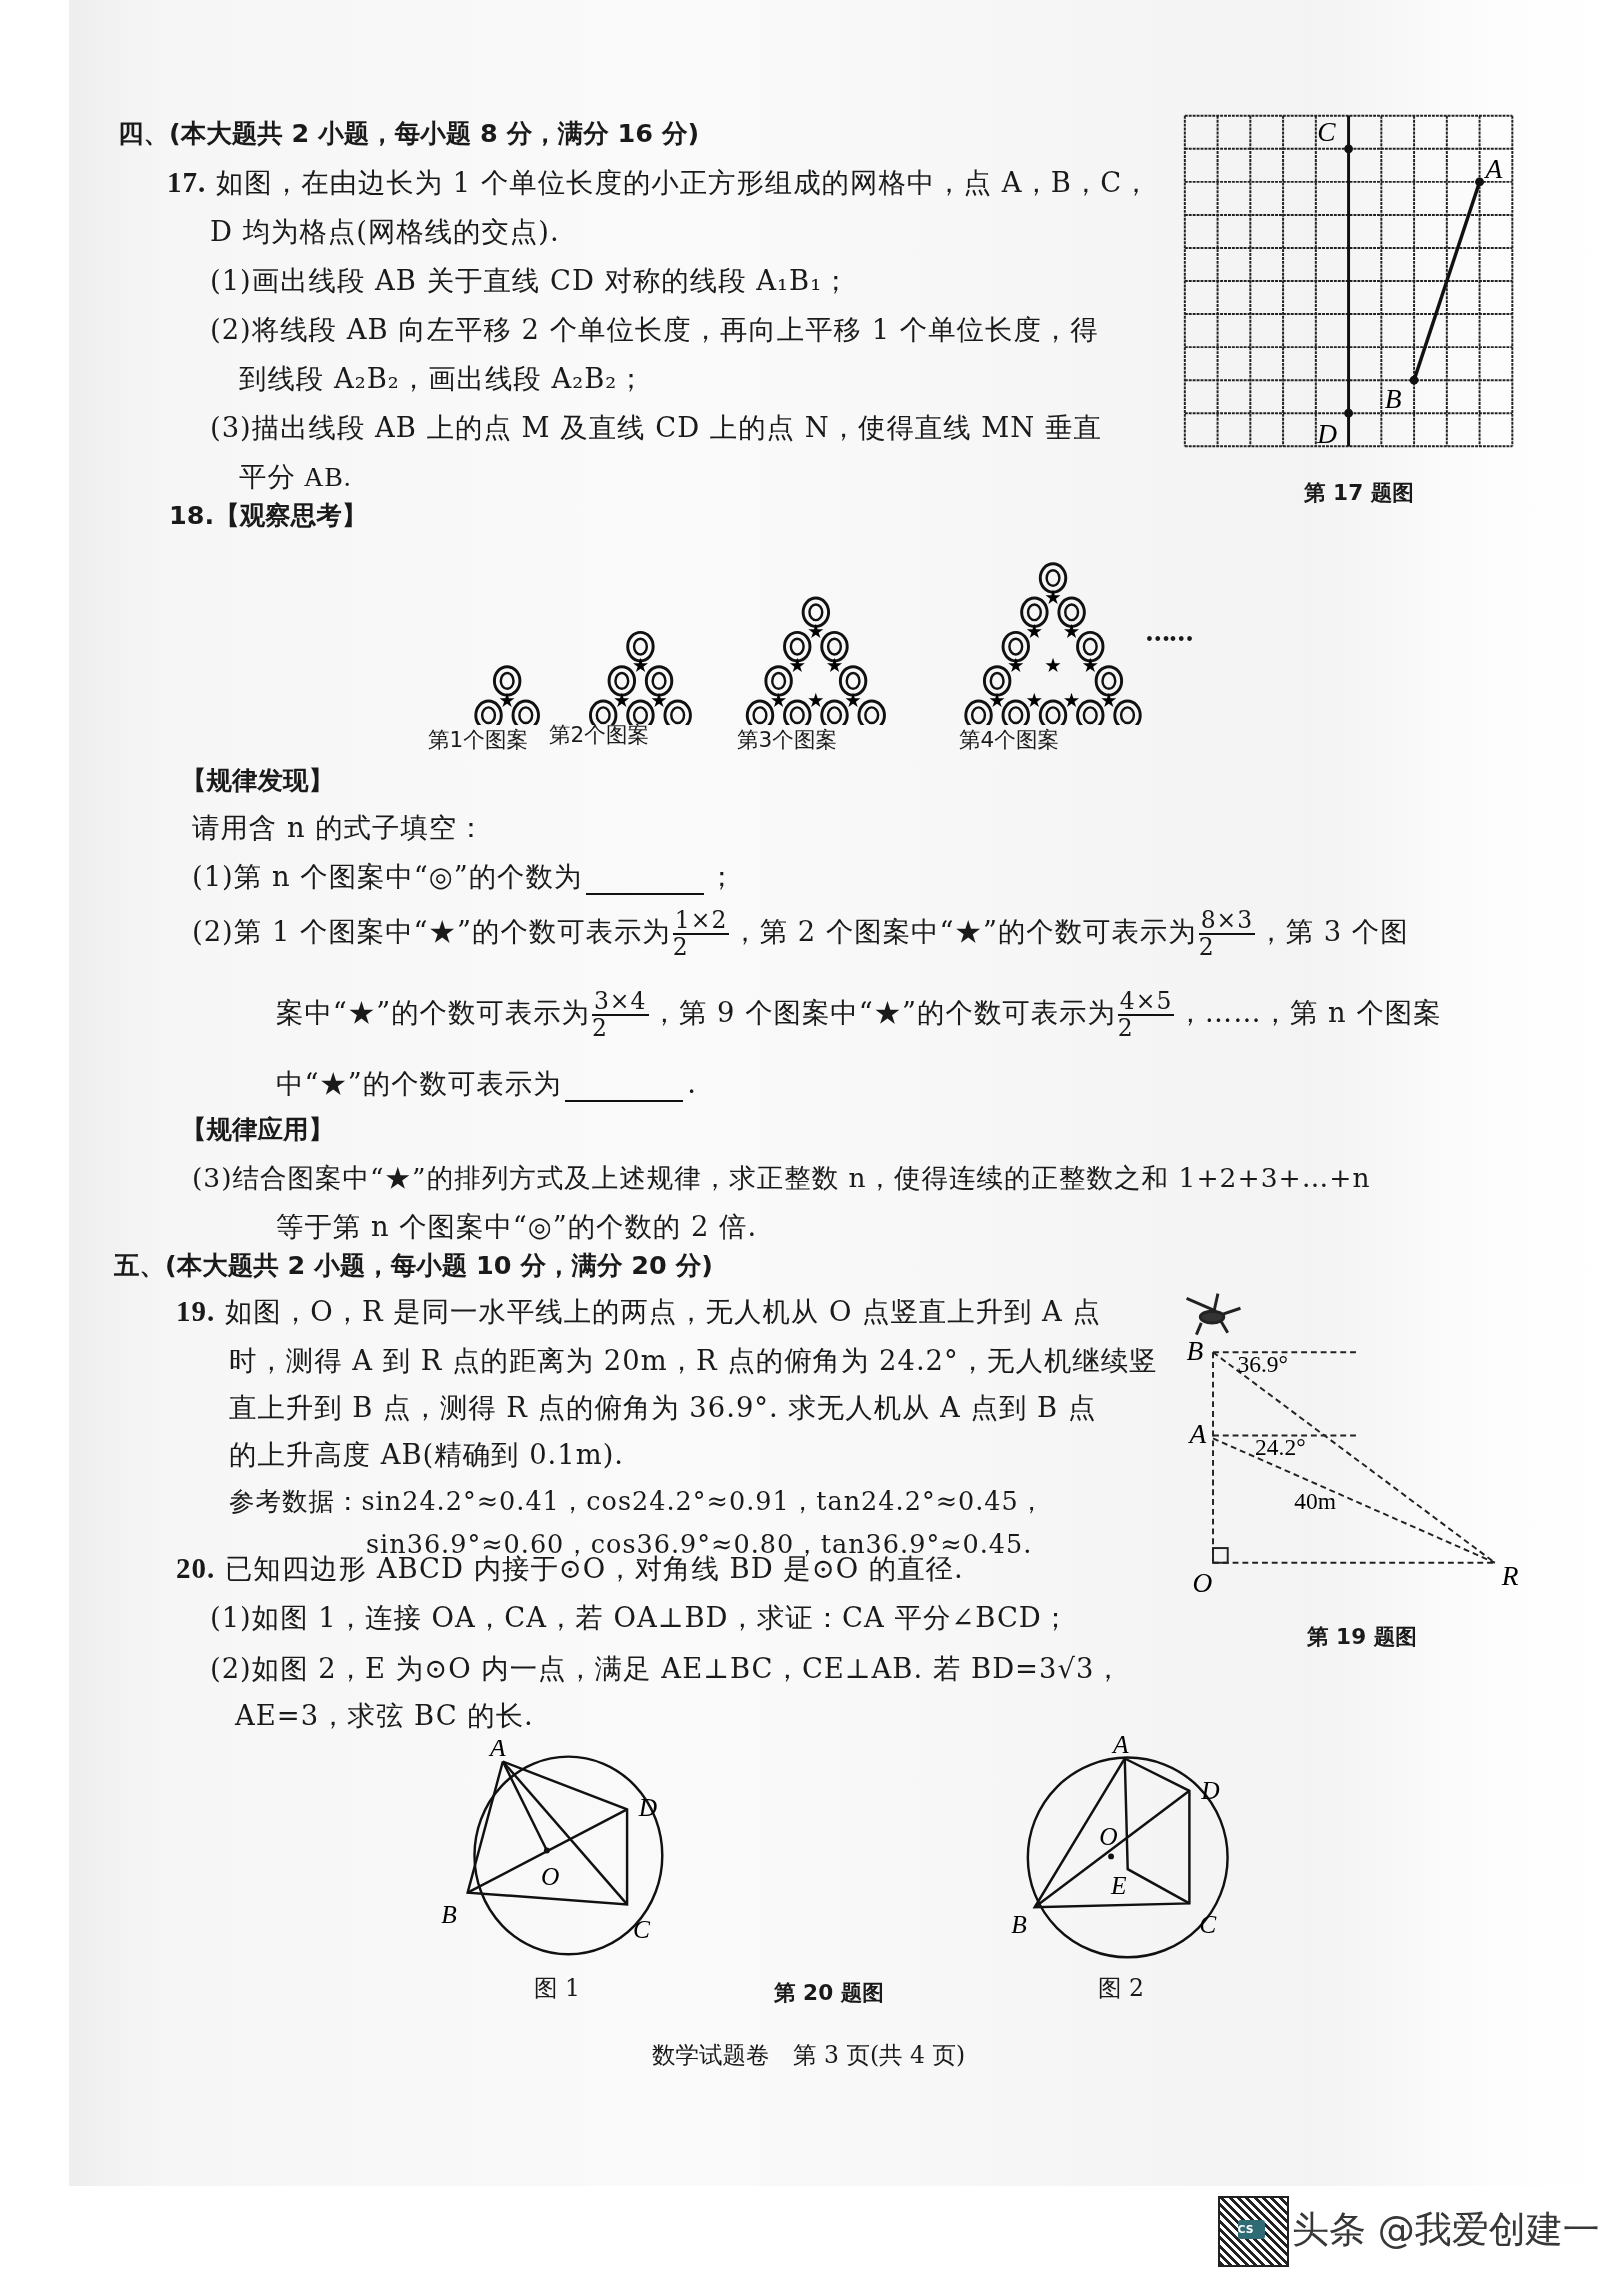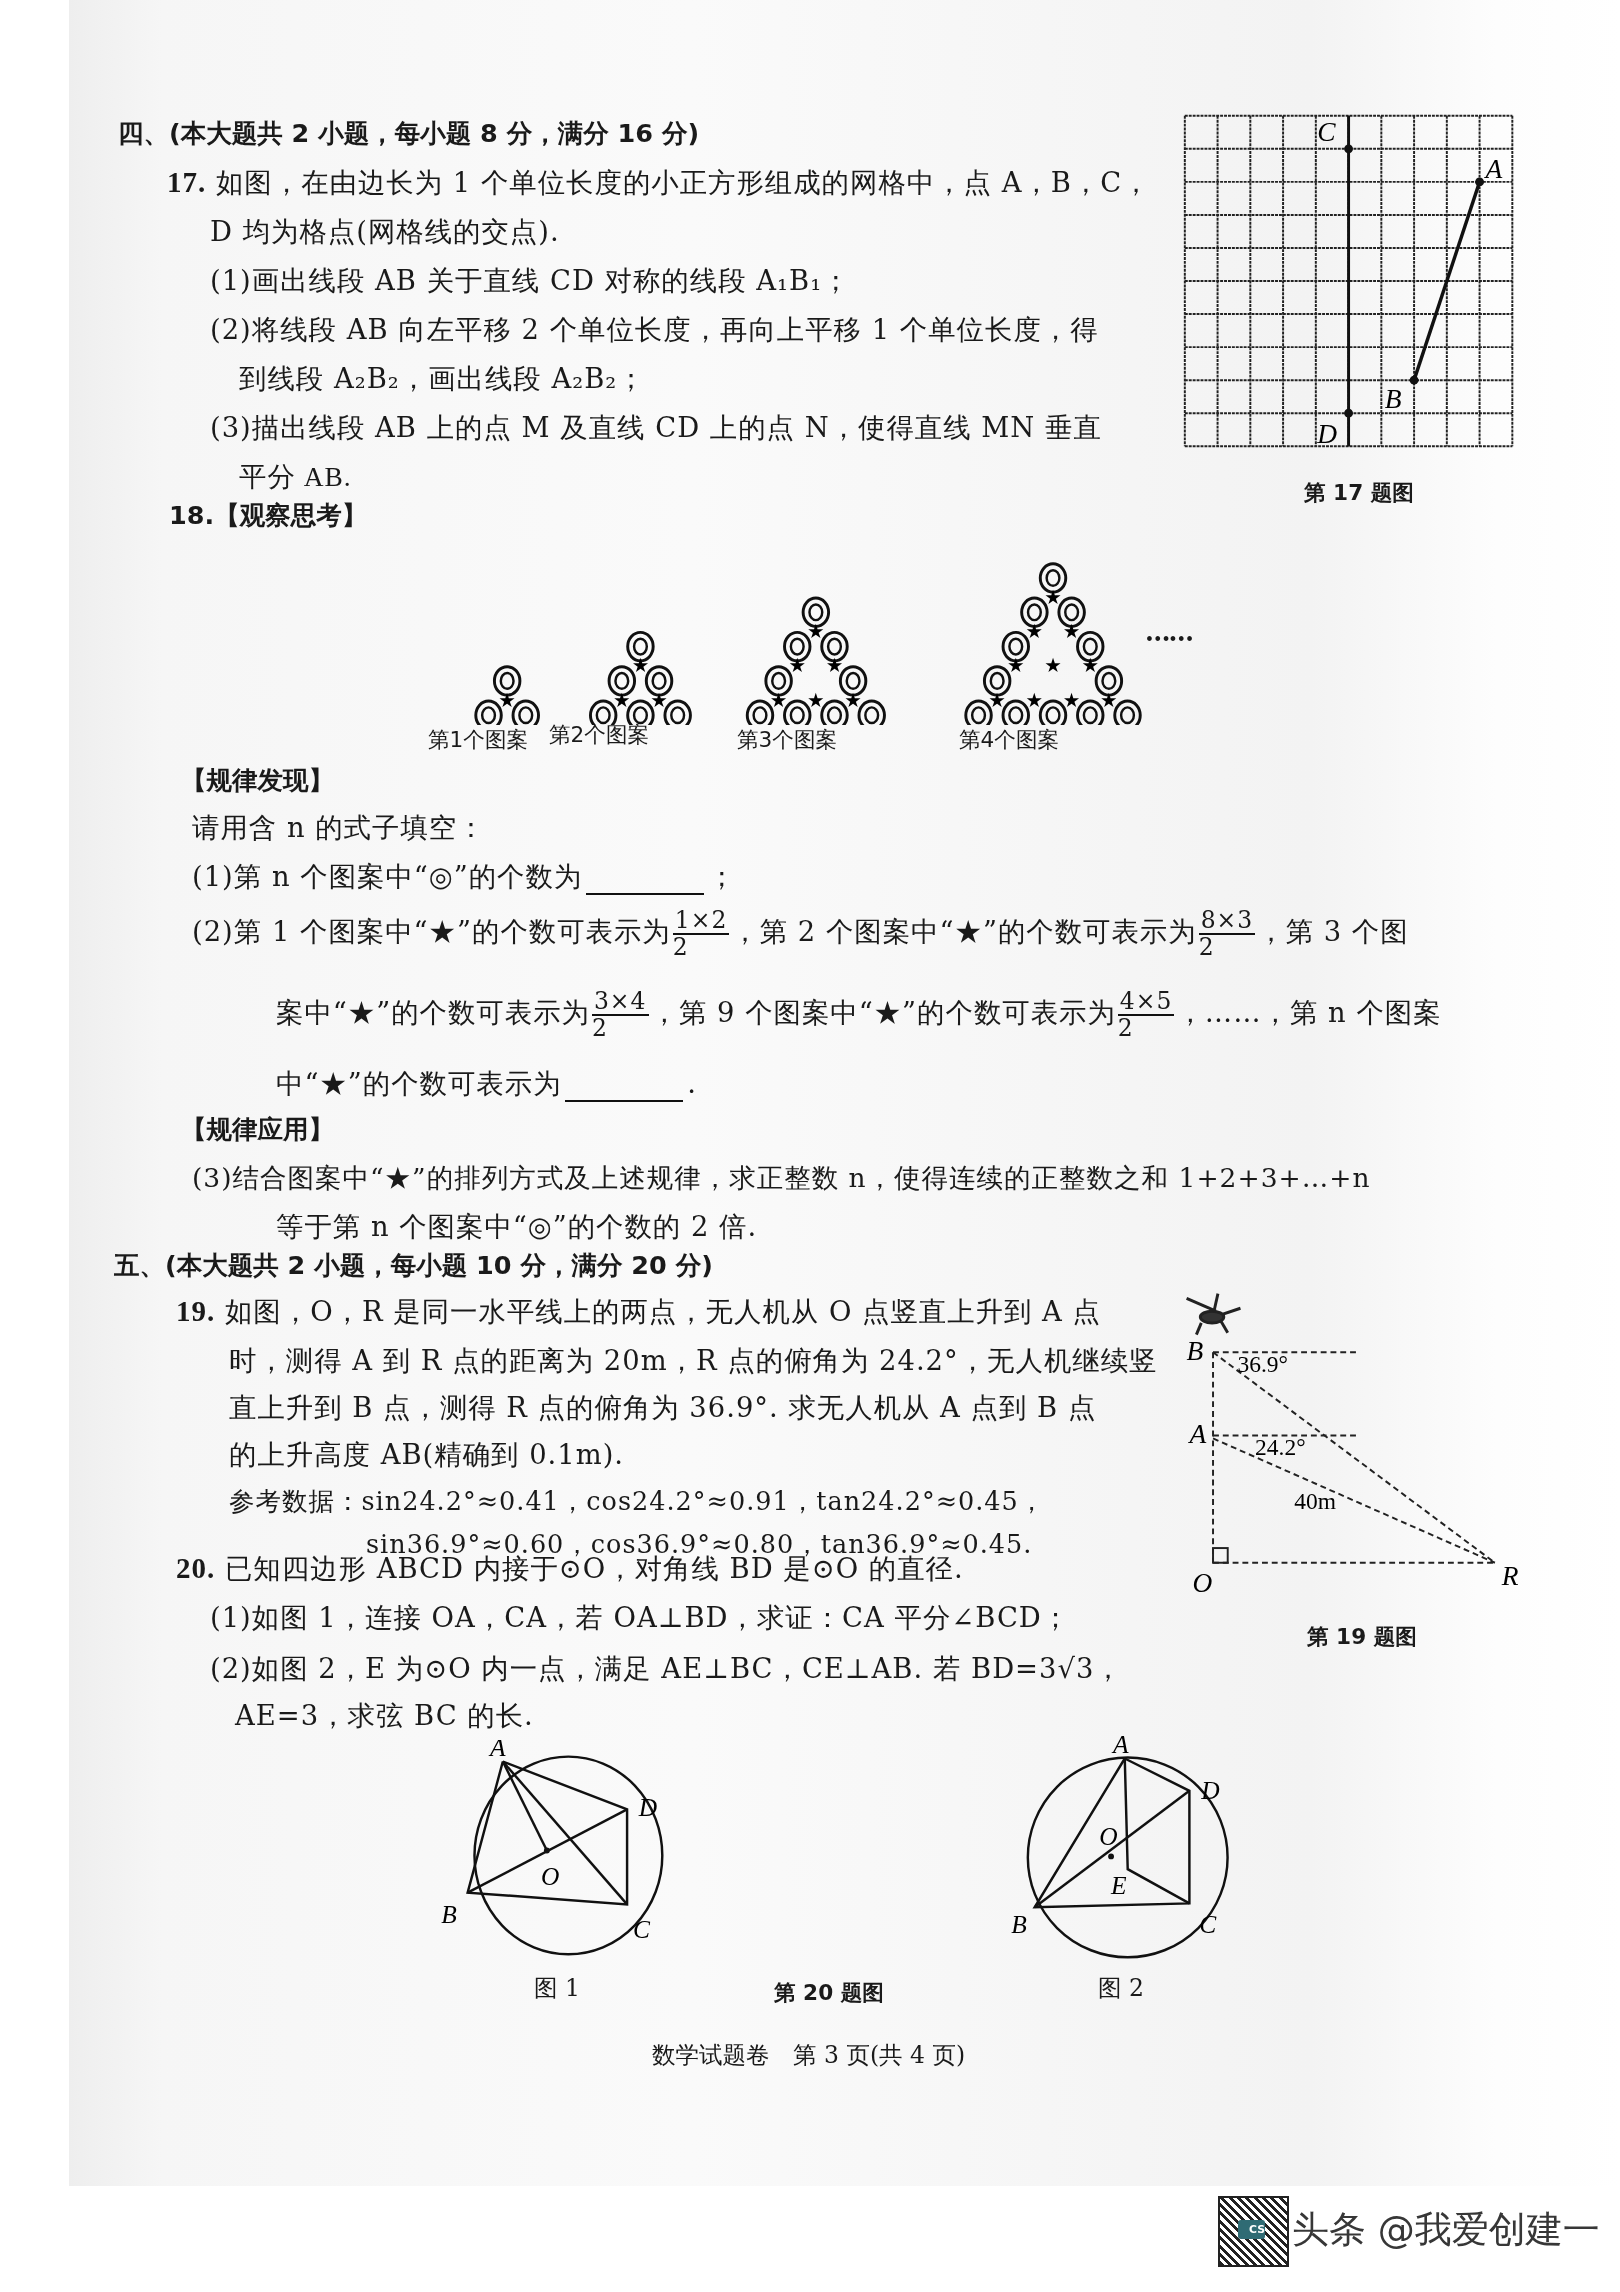--- a/index.html
+++ b/index.html
@@ -293,16 +293,16 @@
   <text x="6" y="202" font-size="26" font-style="italic">B</text>
   <text x="198" y="202" font-size="26" font-style="italic">C</text>
 </svg>
 <div class="abs" style="left:1098px;top:1972px;font-size:23.5px;">图 2</div>
 
 <div class="abs caption" style="left:774px;top:1978px;">第 20 题图</div>
 
 <div class="abs footer" style="left:652px;top:2039px;">数学试题卷　第 3 页(共 4 页)</div>
 
 <div class="abs" style="left:1218px;top:2196px;width:67px;height:67px;background:repeating-linear-gradient(45deg,#222 0 2.9px,#fff 2.9px 5.9px),#fff;border:2.9px solid #222;">
-  <div style="position:absolute;left:17.6px;top:21.6px;width:27.4px;height:19.6px;background:#2f6b74;color:#fff;font:bold 10.8px 'DejaVu Sans',sans-serif;text-align:right;line-height:19.6px;border-radius:2.9px;">CS</div>
+  <div style="position:absolute;left:17.6px;top:21.6px;width:27.4px;height:19.6px;background:#2f6b74;color:#fff;font:bold 10.8px 'DejaVu Sans',sans-serif;text-align:left;line-height:19.6px;border-radius:2.9px;">CS</div>
 </div>
 <div class="abs watermark" style="left:1292px;top:2205px;">头条 @我爱创建一</div>
 
 
 </body></html>

